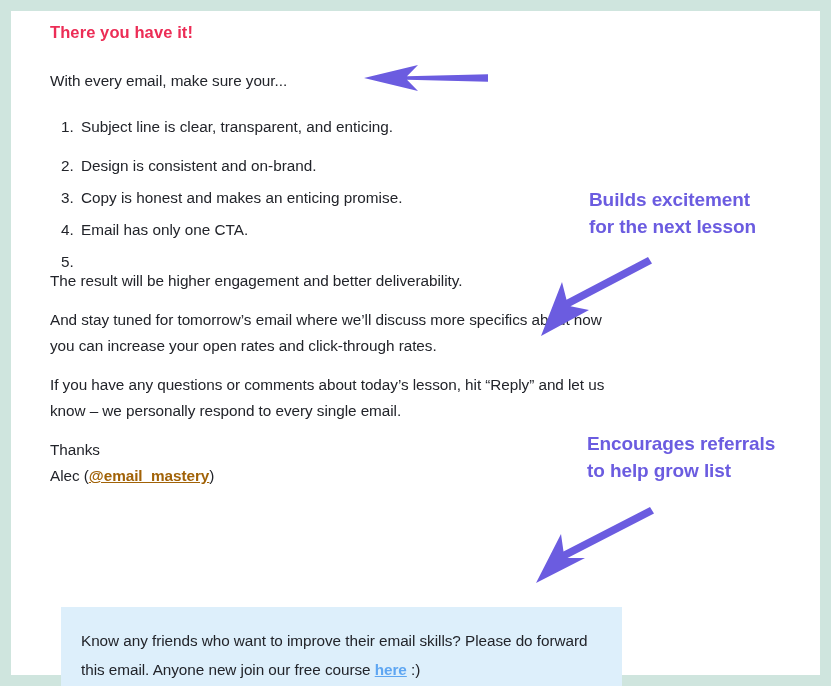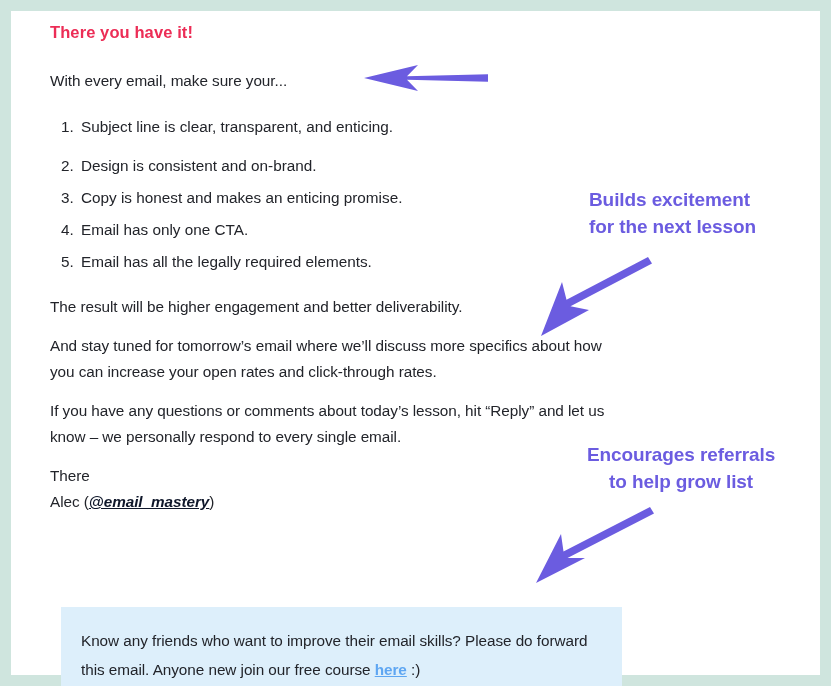--- a/index.html
+++ b/index.html
@@ -69,23 +69,22 @@
     padding-left: 31px;
     margin: 0;
   }
   .list li .num {
     position: absolute;
     left: 11px;
     top: 0;
   }
 
   .link-blue {
-    color: #0f172a;
-    font-weight: bold;
-    font-style: italic;
+    color: #a16207;
+    font-weight: bold;
   }
   .link-blue-light {
     color: #5ea6f2;
     font-weight: bold;
   }
 
   
   #referral-box {
     position: absolute;
     left: 50px;
@@ -112,21 +111,21 @@
     position: absolute;
     color: #6b5ce0;
     font-size: 19px;
     font-weight: bold;
     line-height: 27px;
     letter-spacing: -0.1px;
     white-space: pre-line;
   }
   #annotation-summary { left: 506px; top: 48px; }
   #annotation-excitement { left: 589px; top: 186px; }
-  #annotation-referral { left: 587px; top: 441px; text-align: center; }
+  #annotation-referral { left: 587px; top: 430px; }
 
   .arrow-svg {
     position: absolute;
     overflow: visible;
     pointer-events: none;
   }
 </style>
 </head>
 <body>
 
@@ -156,39 +155,38 @@
         <li style="margin-top:6px">
           <span class="num">3.</span>
           <span>Copy is honest and makes an enticing promise.</span>
         </li>
         <li style="margin-top:6px">
           <span class="num">4.</span>
           <span>Email has only one CTA.</span>
         </li>
         <li style="margin-top:6px">
           <span class="num">5.</span>
-          <span>Email has all the legally required elements.</span>
         </li>
       </ul>
 
       <div style="height:19px"></div>
 
       <p class="para">The result will be higher engagement and better deliverability.</p>
 
       <div style="height:13px"></div>
 
       <p class="para" style="width:575px">And stay tuned for tomorrow’s email where we’ll discuss more specifics about how you can increase your open rates and click-through rates.</p>
 
       <div style="height:13px"></div>
 
       <p class="para" style="width:575px">If you have any questions or comments about today’s lesson, hit “Reply” and let us know – we personally respond to every single email.</p>
 
       <div style="height:13px"></div>
 
-      <p class="para">There</p>
+      <p class="para">Thanks</p>
 
       <p class="para"><span>Alec (</span><a class="link-blue" href="#">@email_mastery</a><span>)</span></p>
 
     </div>
 
     <div id="referral-box">
       <div class="rtext"><span>Know any friends who want to improve their email skills? Please do forward this email. Anyone new join our free course </span><a class="link-blue-light" href="#">here</a><span> :)</span></div>
     </div>
 
   </div>

